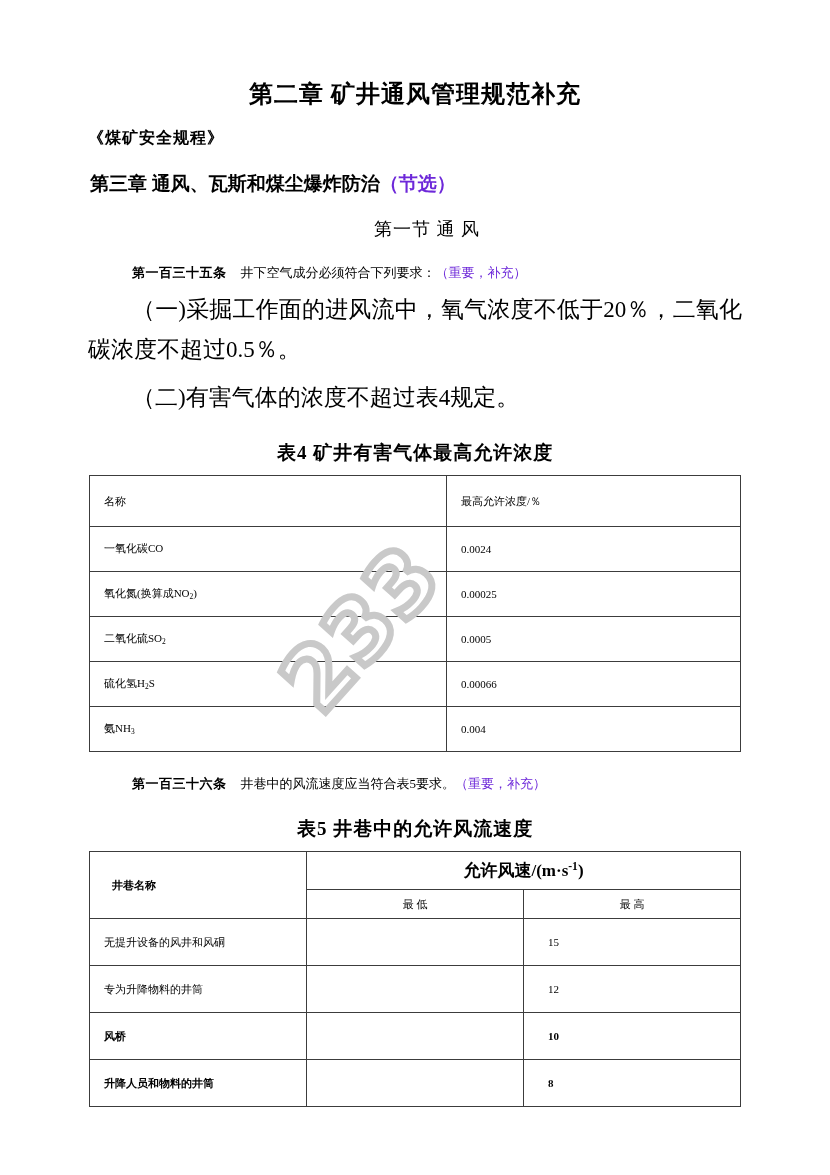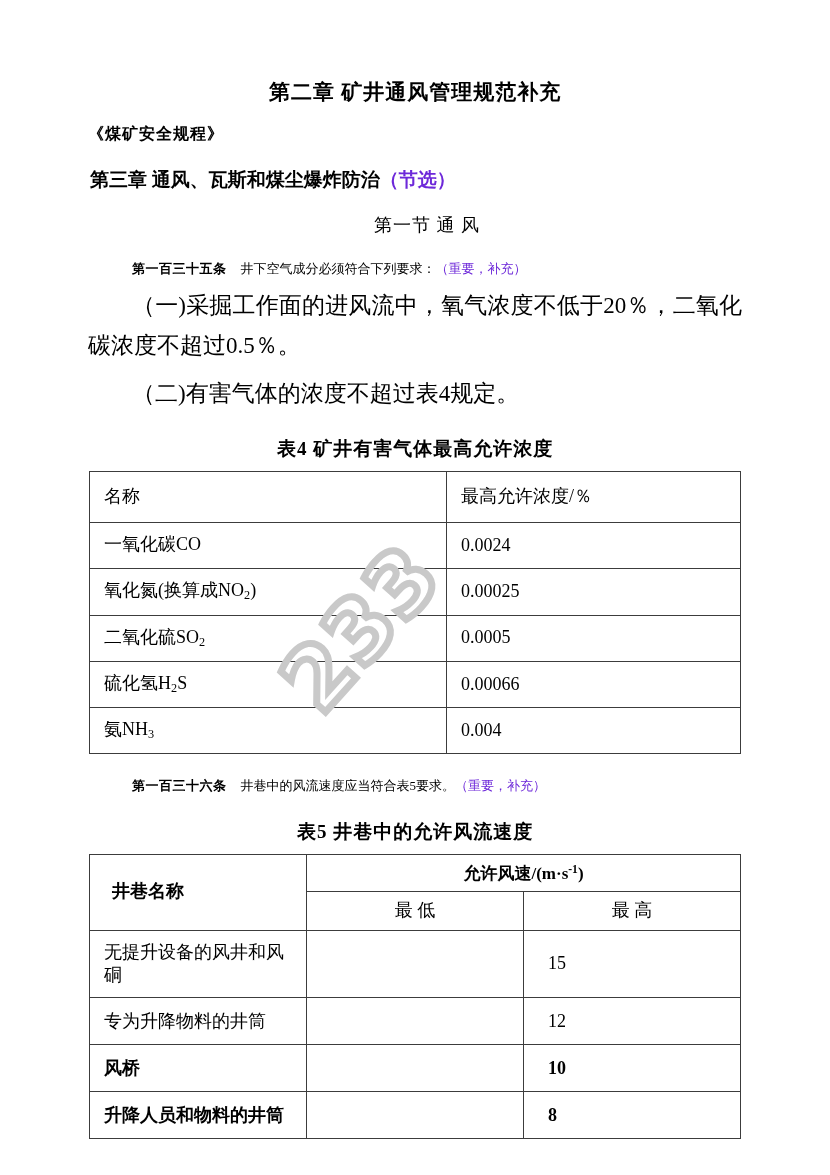--- a/index.html
+++ b/index.html
@@ -41,21 +41,21 @@
 
   
   .content {
     position: relative;
     z-index: 2;
     padding: 0 88px;
   }
 
   .doc-title {
     text-align: center;
-    font-size: 21px;
+    font-size: 24px;
     font-weight: bold;
     margin-top: 78px;
     letter-spacing: 1px;
   }
   .doc-subtitle {
     text-align: left;
     font-size: 16px;
     font-weight: bold;
     margin-top: 18px;
     letter-spacing: 1px;
@@ -108,21 +108,21 @@
 
   
   table.doc-table {
     border-collapse: collapse;
     width: 652px;
     margin: 0 auto;
     table-layout: fixed;
   }
   table.doc-table td, table.doc-table th {
     border: 1px solid #3c3c3c;
-    font-size: 18px;
+    font-size: 11px;
     font-weight: normal;
     text-align: left;
     padding: 10px 14px;
     vertical-align: middle;
     line-height: 1.3;
   }
 
   
   #table-gas td.c-name { width: 328px; }
   #table-gas td { height: 24px; }

